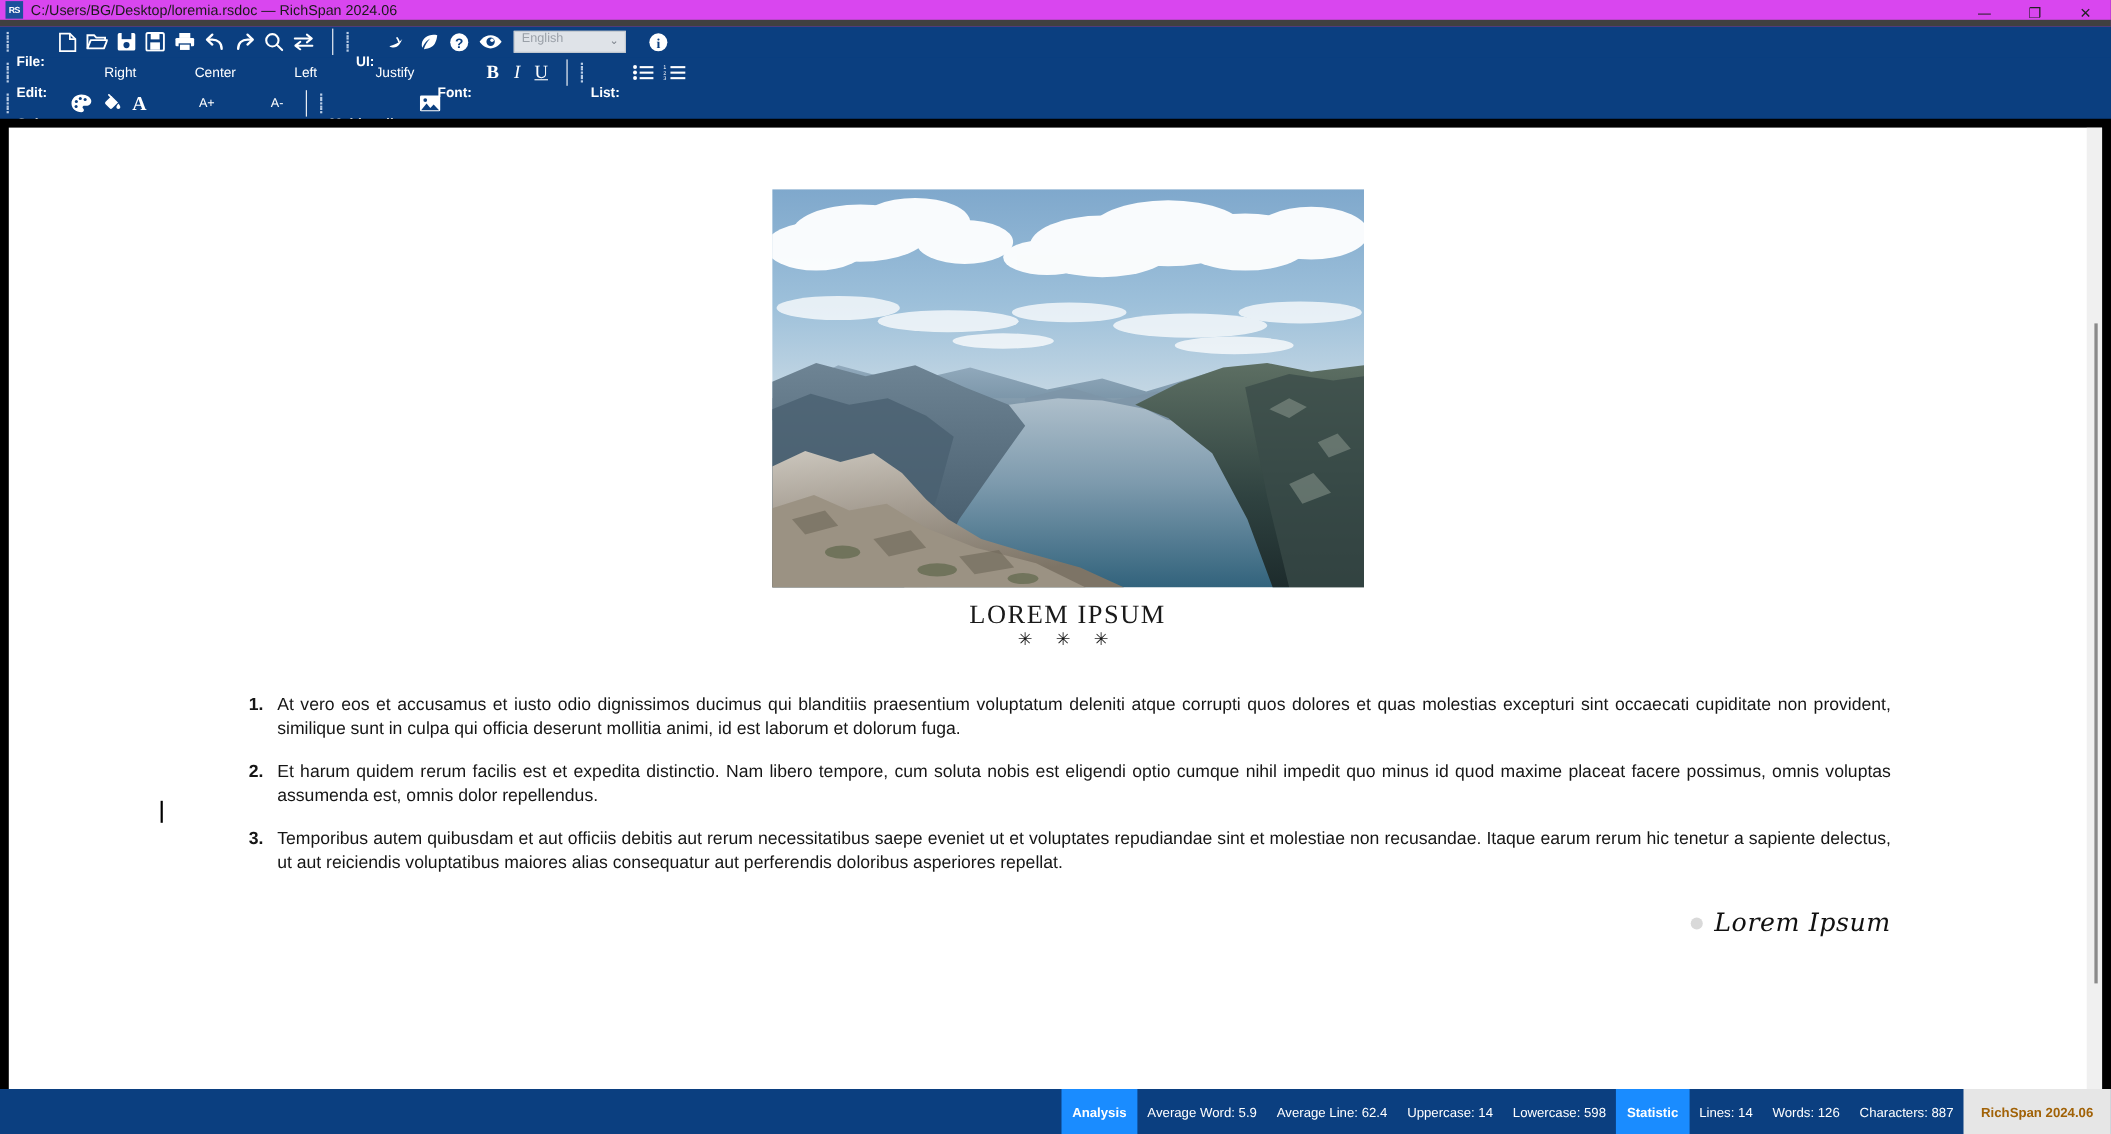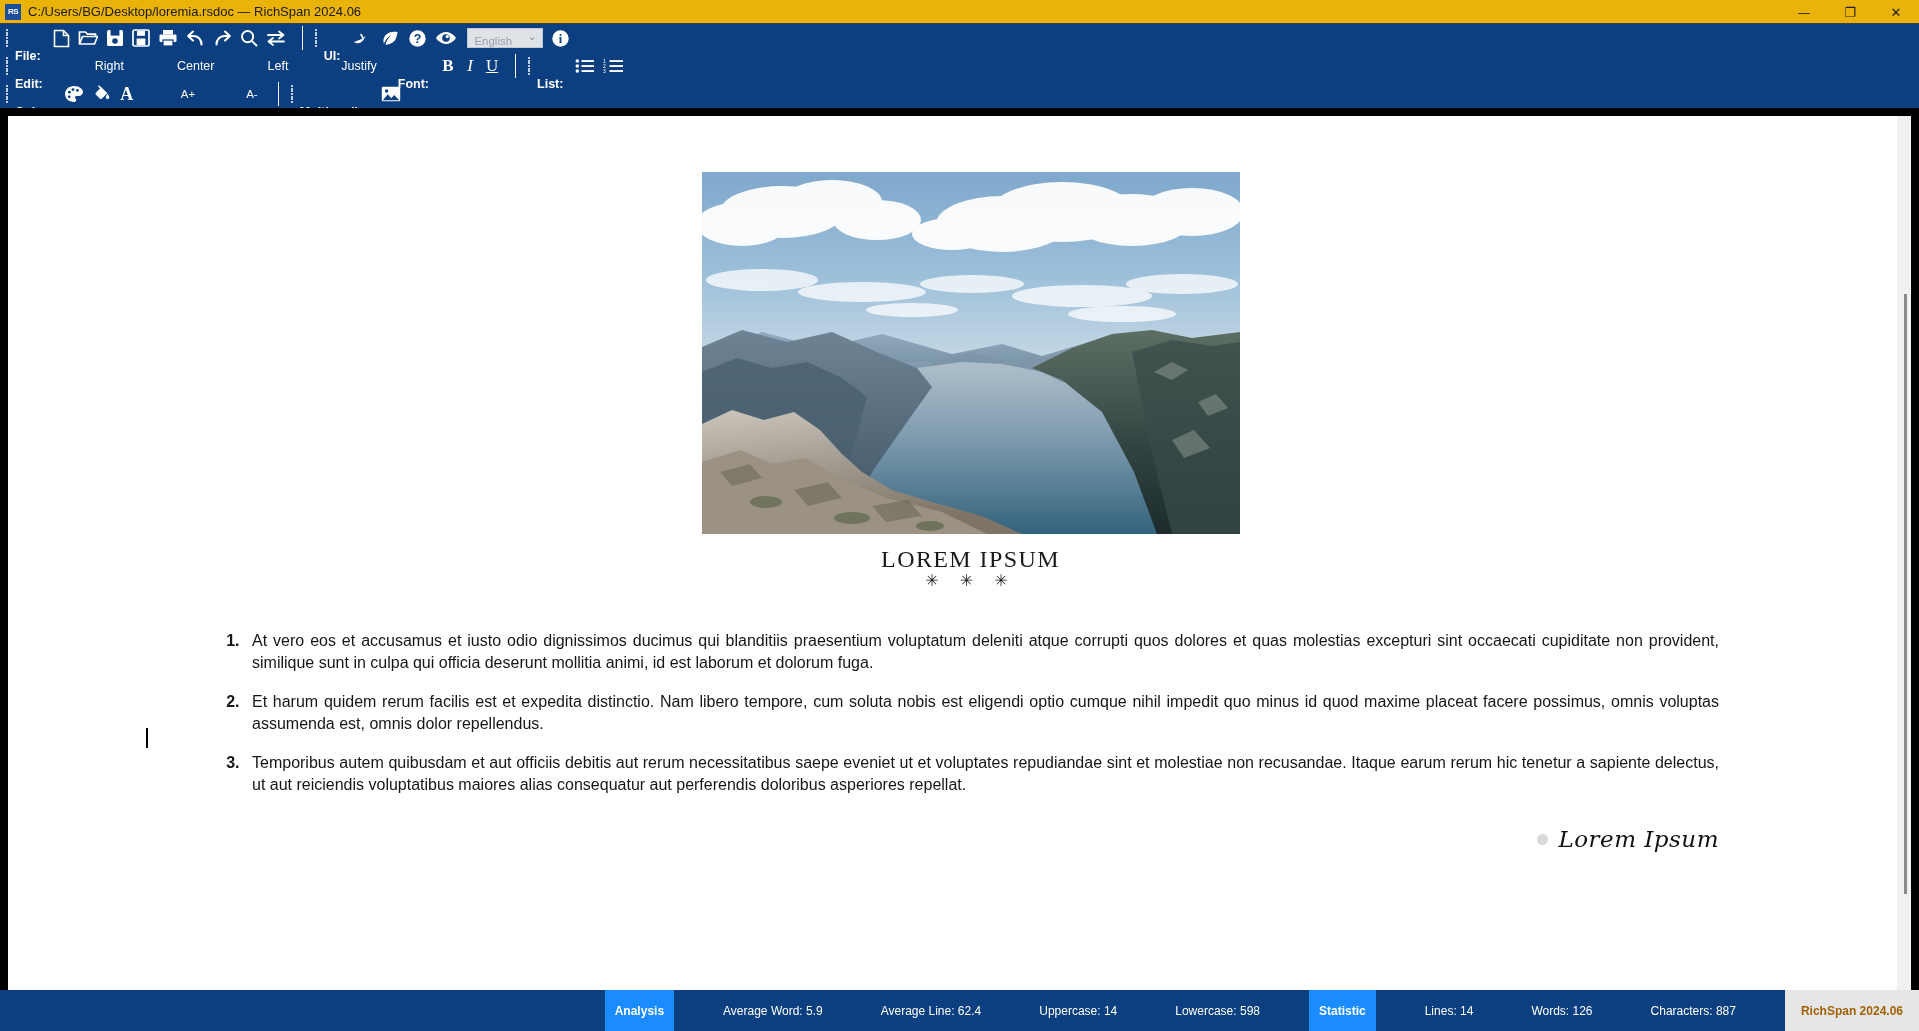--- a/index.html
+++ b/index.html
@@ -7,22 +7,22 @@
     width: 1919px; height: 1031px;
     overflow: hidden;
     font-family: "Liberation Sans", sans-serif;
     background: #000;
   }
   body { display: flex; flex-direction: column; }
 
   
   .titlebar {
     height: 24px; min-height: 24px;
-    background: #eab308;
-    border-bottom: 1px solid #404040;
+    background: #d946ef;
+    border-bottom: 6px solid #404040;
     display: flex; align-items: center;
     position: relative;
   }
   .titlebar-icon {
     width: 16px; height: 16px; margin-left: 5px; margin-right: 7px;
     background: #1b4f9c; color: #fff;
     font-size: 8px; font-weight: bold;
     display: flex; align-items: center; justify-content: center;
     letter-spacing: -0.5px;
   }
@@ -72,23 +72,23 @@
   }
   .tb-sep { width: 1px; height: 24px; background: #ffffff; margin: 0 6px 0 2px; }
   .fmt-b { font-family: "Liberation Serif", serif; font-weight: bold; font-size: 17px; }
   .fmt-i { font-family: "Liberation Serif", serif; font-style: italic; font-size: 17px; }
   .fmt-u { font-family: "Liberation Serif", serif; text-decoration: underline; font-size: 17px; }
   .sz-btn { font-size: 11.5px; padding: 0 6px; }
   .big-a { font-family: "Liberation Serif", serif; font-weight: bold; font-size: 18px; }
 
   
   .lang-select {
-    width: 76px; height: 20px; margin-left: 6px; margin-right: 4px;
+    width: 102px; height: 20px; margin-left: 6px; margin-right: 16px;
     background: #dfe3e8; border: 1px solid #c3c8cf;
-    display: flex; align-items: flex-end; position: relative;
+    display: flex; align-items: flex-start; position: relative;
     font-size: 11.5px; color: #9aa0a8; padding-left: 6px;
   }
   .lang-select .chev {
     position: absolute; right: 6px; top: 50%; transform: translateY(-60%);
     font-size: 10px; color: #7c838c;
   }
 
   
   .workspace {
     flex: 1; background: #000000;
@@ -163,21 +163,21 @@
   .scrollbar-thumb {
     position: absolute; right: 4px; top: 178px; width: 3px; height: 600px;
     background: #8a8a8a;
   }
 
   
   .statusbar {
     height: 41px; min-height: 24px;
     background: #0b3f80;
     display: flex; align-items: stretch; justify-content: flex-end;
-    font-size: 12px; color: #ffffff; gap: 40px;
+    font-size: 12px; color: #ffffff;
   }
   .st-seg {
     display: flex; align-items: center; padding: 12px 9px; white-space: nowrap;
   }
   .st-tag {
     background: #1a8cff; color: #ffffff; font-weight: bold;
     display: flex; align-items: center; padding: 0 10px;
   }
   .st-brand {
     background: #e6e6e6; color: #a16207; font-weight: bold;

